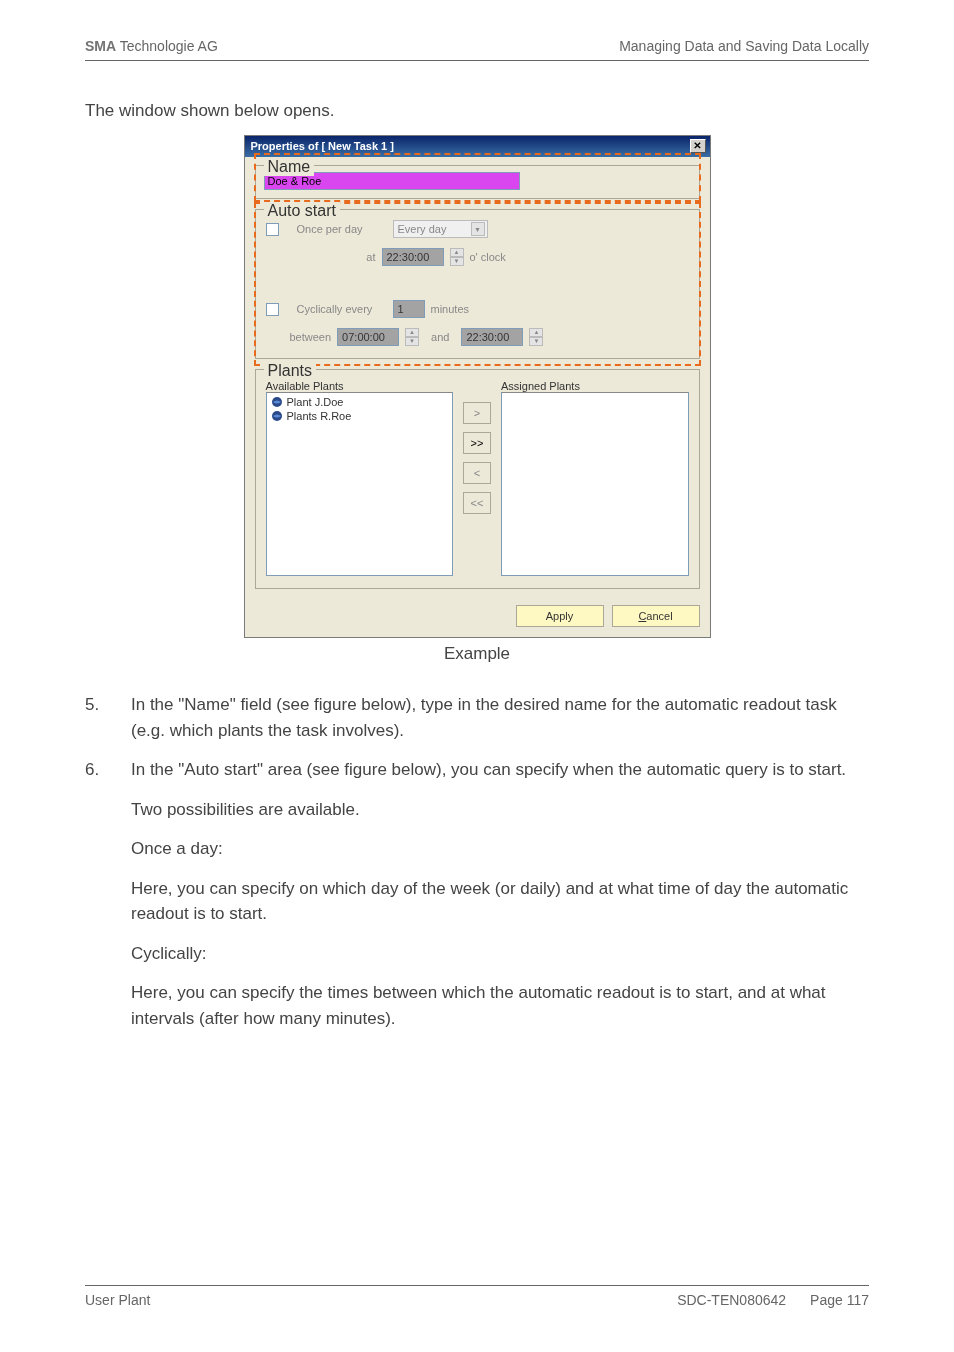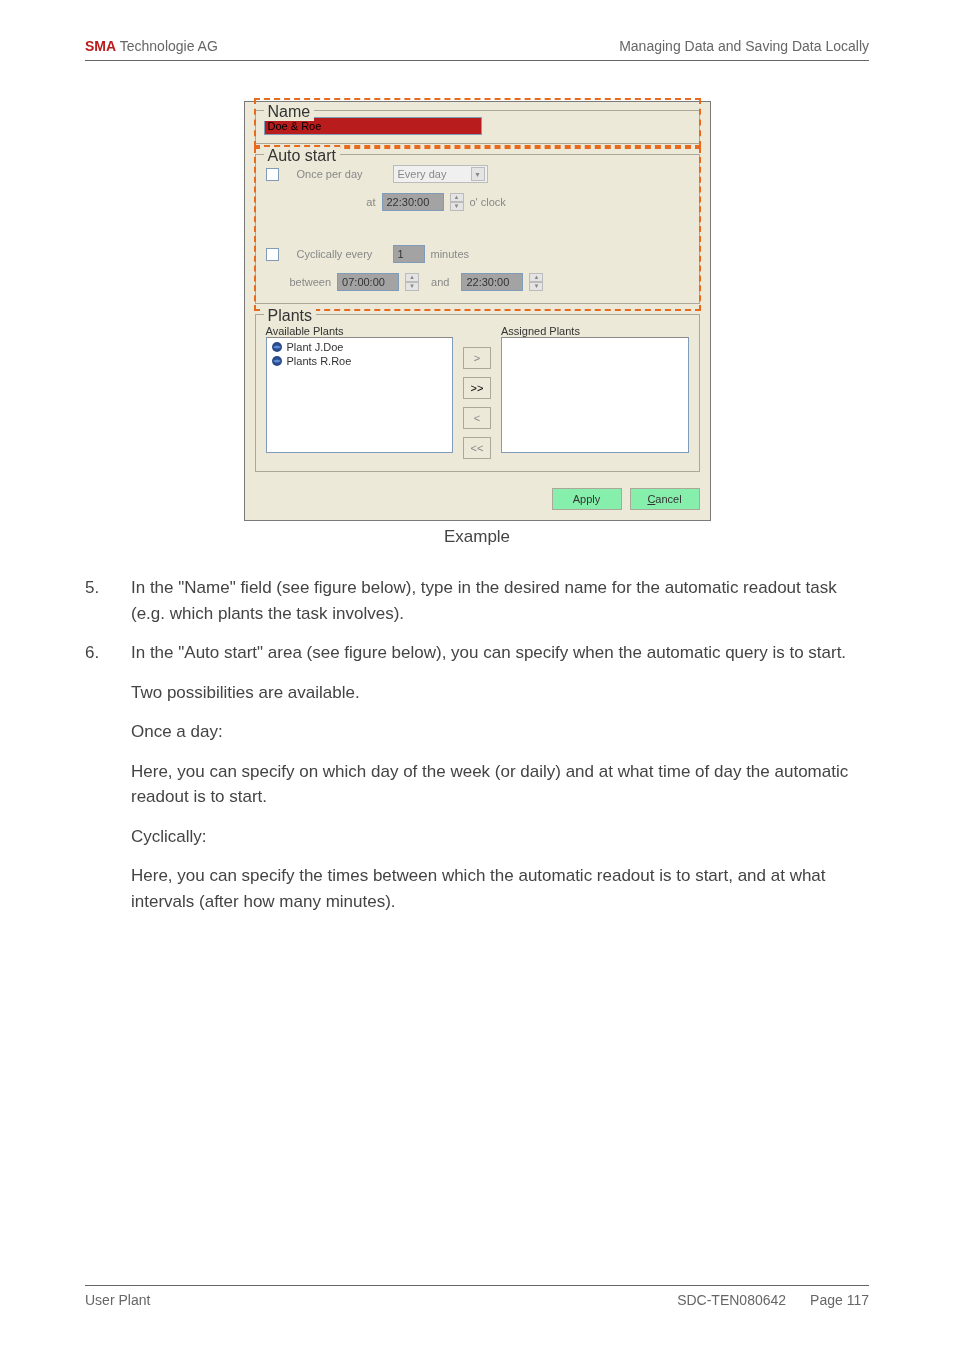--- a/index.html
+++ b/index.html
@@ -17,21 +17,21 @@
     display: flex;
     flex-direction: column;
   }
   .header {
     display: flex;
     justify-content: space-between;
     font-size: 14px;
     color: #666;
     margin-bottom: 6px;
   }
-  .header .left b { color: #b91c1c; font-weight: 600; }
+  .header .left b { color: #737373; font-weight: 600; }
   .divider { border: none; border-top: 1px solid #666; margin-bottom: 40px; }
   .intro-text { font-size: 17px; color: #444; margin-bottom: 14px; }
   .screenshot-wrap { display: flex; flex-direction: column; align-items: center; margin-bottom: 28px; }
   .dialog {
     width: 467px;
     background: #ece9d8;
     border: 1px solid #7a7a7a;
     font-family: Tahoma, Arial, sans-serif;
     font-size: 11px;
     color: #333;
@@ -76,26 +76,26 @@
   .hl { position: relative; }
   .hl::before {
     content: "";
     position: absolute;
     left: -2px; right: -2px; top: -8px; bottom: -8px;
     border: 2px dashed #e86a1c;
     pointer-events: none;
   }
   .hl-name::before { bottom: -4px; top: -13px; }
   .name-input {
-    width: 218px;
+    width: 256px;
     height: 18px;
     padding: 1px 3px;
     font-size: 11px;
     border: 1px solid #7f9db9;
-    background: #b91c1c;
+    background: #d946ef;
   }
   .auto-start-rows { display: flex; flex-direction: column; gap: 10px; }
   .row { display: flex; align-items: center; gap: 6px; font-size: 11px; color: #888; }
   .row .cb {
     width: 13px; height: 13px;
     border: 1px solid #7f9db9;
     background: #fff;
     flex: 0 0 auto;
   }
   .row .lbl { color: #888; width: 90px; margin-left: 12px; }
@@ -133,21 +133,21 @@
     font-size: 6px;
     text-align: center;
     line-height: 7px;
   }
   .row.indent-at { padding-left: 90px; }
   .row.indent-bt { padding-left: 24px; }
   .plants-body { display: flex; gap: 10px; align-items: flex-start; }
   .list-col { flex: 1; }
   .list-header { font-size: 11px; }
   .listbox {
-    height: 116px;
+    height: 184px;
     background: #fff;
     border: 1px solid #7f9db9;
     border-top-color: #888;
     padding: 2px;
     overflow: hidden;
   }
   .plant-item { display: flex; align-items: center; gap: 4px; font-size: 11px; padding: 1px 2px; }
   .plant-icon { width: 12px; height: 12px; }
   .mover-col { display: flex; flex-direction: column; gap: 8px; margin-top: 22px; }
   .mover-btn {
@@ -155,22 +155,22 @@
     background: #ece9d8;
     border: 1px solid #aca899;
     font-size: 11px;
     text-align: center;
     line-height: 20px;
     color: #888;
   }
   .mover-btn.enabled { color: #000; }
   .dlg-buttons { display: flex; justify-content: flex-end; gap: 8px; padding-top: 6px; }
   .dlg-btn {
-    width: 70px; height: 22px;
-    background: #86efac;
+    width: 88px; height: 22px;
+    background: #fef9c3;
     border: 1px solid #aca899;
     font-size: 11px;
     text-align: center;
     line-height: 20px;
   }
   .caption { font-size: 17px; color: #444; margin-top: 6px; }
 
   .list { font-size: 17px; color: #444; line-height: 1.5; }
   .list-item { display: flex; margin-bottom: 14px; }
   .list-num { width: 46px; flex: 0 0 auto; }
@@ -189,23 +189,28 @@
 </head>
 <body>
 
 <div class="page">
   <div class="header">
     <span class="left"><b>SMA</b><span> Technologie AG</span></span>
     <span>Managing Data and Saving Data Locally</span>
   </div>
   <hr class="divider">
 
+  <div class="intro-text">The window shown below opens.</div>
 
   <div class="screenshot-wrap">
     <div class="dialog">
+      <div class="titlebar">
+        <span>Properties of [ New Task 1 ]</span>
+        <div class="close-btn">✕</div>
+      </div>
       <div class="dialog-body">
 
         <div class="group hl hl-name" style="padding:6px 8px 8px 8px;">
           <div class="group-label">Name</div>
           <input class="name-input" value="Doe &amp; Roe" style="">
         </div>
 
         <div class="group hl">
           <div class="group-label">Auto start</div>
           <div class="auto-start-rows">

